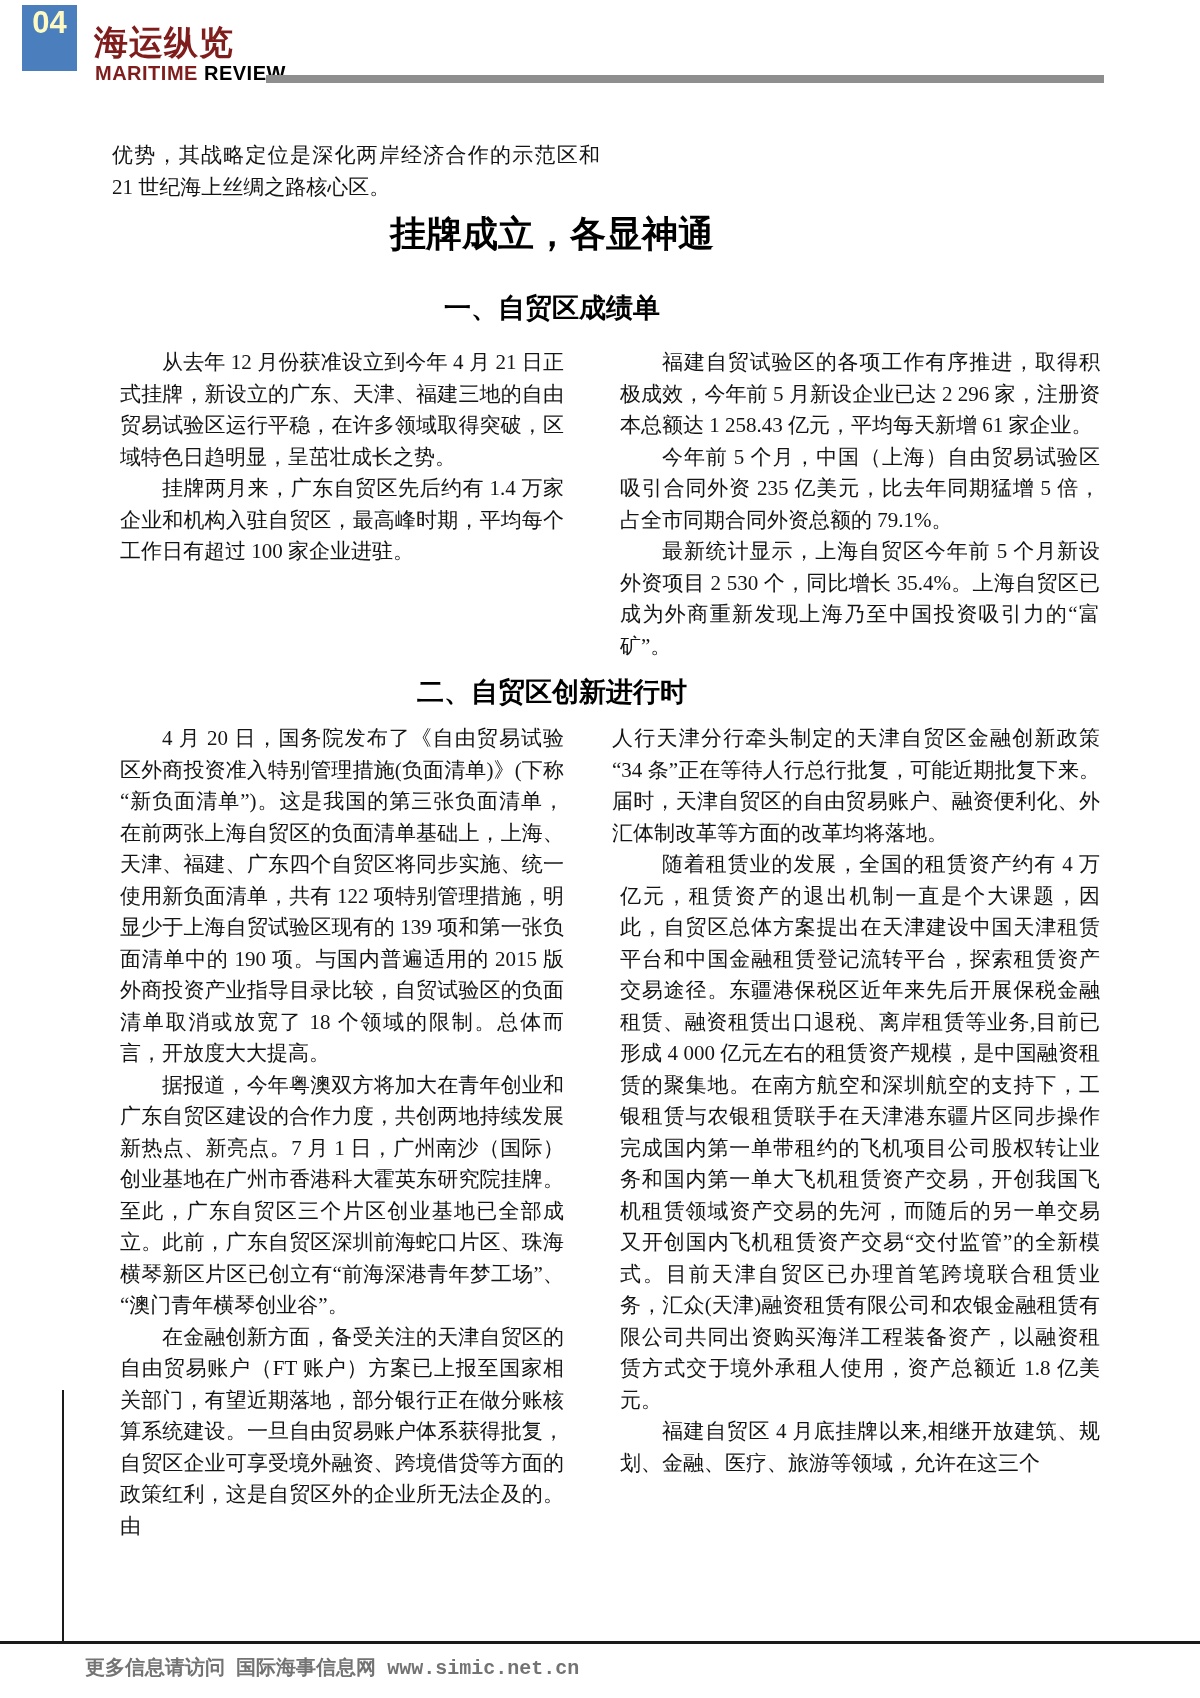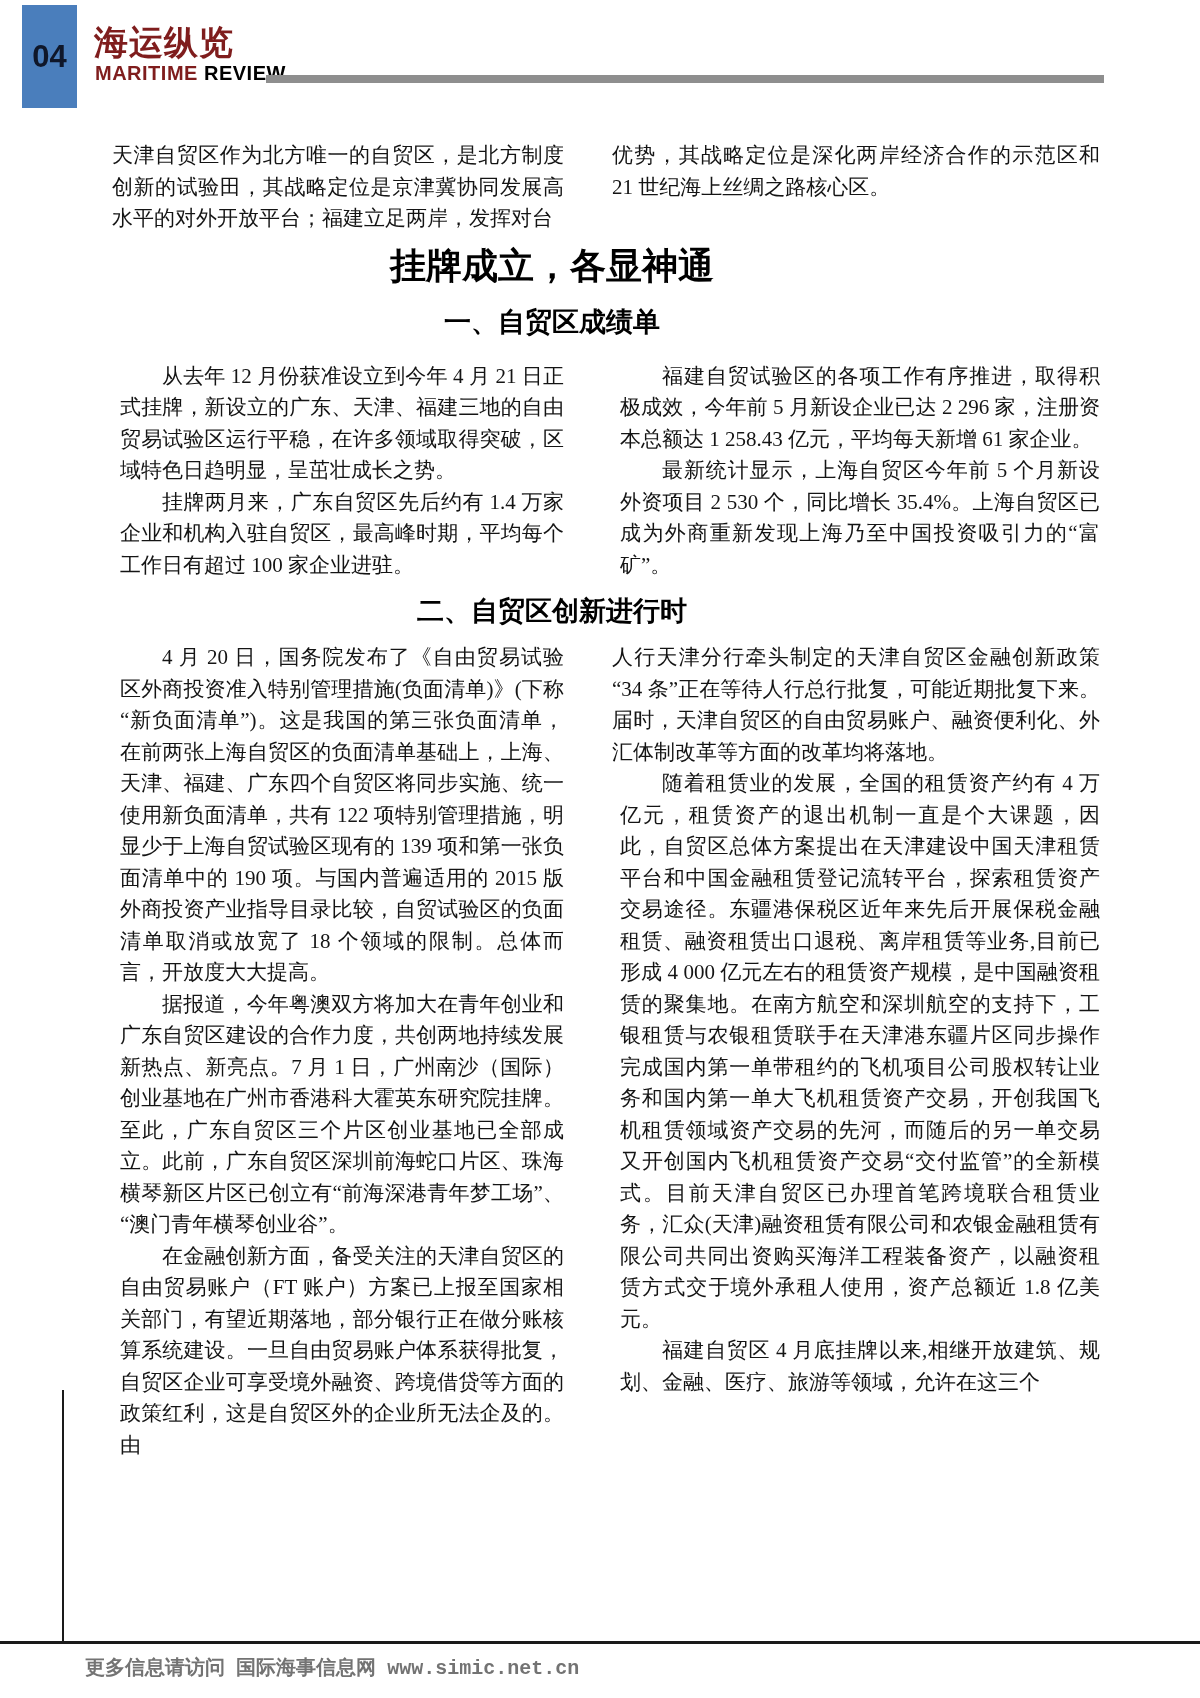--- a/index.html
+++ b/index.html
@@ -3,22 +3,22 @@
 <meta charset="utf-8">
 <style>
   html,body{margin:0;padding:0;}
   body{
     width:1200px;height:1698px;position:relative;background:#ffffff;
     font-family:"Liberation Serif","DejaVu Serif",serif;color:#141414;
     overflow:hidden;
   }
   
   .pagenum-box{
-    position:absolute;left:22px;top:5px;width:55px;height:103px;
-    background:#4a7ebc;color:#0f172a;display:flex;align-items:center;justify-content:center;
+    position:absolute;left:22px;top:5px;width:55px;height:66px;
+    background:#4a7ebc;color:#fef9c3;display:flex;justify-content:center;
     font-family:"Liberation Sans","DejaVu Sans",sans-serif;font-weight:bold;font-size:31px;
   }
   .title-zh{
     position:absolute;left:94px;top:22px;margin:0;
     font-family:"Liberation Sans","DejaVu Sans",sans-serif;
     font-size:34px;font-weight:bold;letter-spacing:1px;line-height:40px;color:#7f1d1d;
   }
   .subtitle{
     position:absolute;left:95px;top:62px;
     font-family:"Liberation Sans","DejaVu Sans",sans-serif;
@@ -34,21 +34,21 @@
   .col-l{width:452px;}
   .col-r{width:488px;}
   p.para{margin:0;font-size:21px;line-height:31.5px;text-align:justify;}
   p.ind{text-indent:2em;margin-left:8px;}
   .title-green{
     width:880px;margin:8px 0 0;text-align:center;
     font-family:"Liberation Sans","DejaVu Sans",sans-serif;
     font-weight:bold;font-size:36px;line-height:46px;color:#000000;
   }
   .sec-heading{
-    width:880px;margin:18px 0 24px;text-align:center;
+    width:880px;margin:36px 0 24px;text-align:center;
     font-family:"Liberation Sans","DejaVu Sans",sans-serif;
     font-weight:bold;font-size:27px;line-height:30px;color:#000;
   }
   .sec-heading.second{margin:15px 0 16px;}
   
   .bottom-vrule{position:absolute;left:62px;top:1390px;width:2px;height:253px;background:#1a1a1a;}
   .footer-rule{position:absolute;left:0;top:1641px;width:1200px;height:3px;background:#1a1a1a;}
   footer{
     position:absolute;left:85px;top:1654px;white-space:pre;
     font-family:"Liberation Sans","DejaVu Sans",sans-serif;
@@ -64,39 +64,37 @@
     <span>04</span>
   </div>
   <h1 class="title-zh">海运纵览</h1>
   <div class="subtitle"><span class="blue">MARITIME</span> <span>REVIEW</span></div>
   <div class="gray-bar"></div>
 </header>
 
 <main>
 
   <div class="cols">
-    <div class="col-l">
-      <p class="para">天津自贸区作为北方唯一的自贸区，是北方制度创新的试验田，其战略定位是京津冀协同发展高水平的对外开放平台；福建立足两岸，发挥对台</p>
-    </div>
     <div class="col-r">
       <p class="para">优势，其战略定位是深化两岸经济合作的示范区和 21 世纪海上丝绸之路核心区。</p>
     </div>
   </div>
 
   <h2 class="title-green">挂牌成立，各显神通</h2>
 
   <h3 class="sec-heading">一、自贸区成绩单</h3>
 
   <div class="cols">
     <div class="col-l">
       <p class="para ind">从去年 12 月份获准设立到今年 4 月 21 日正式挂牌，新设立的广东、天津、福建三地的自由贸易试验区运行平稳，在许多领域取得突破，区域特色日趋明显，呈茁壮成长之势。</p>
       <p class="para ind">挂牌两月来，广东自贸区先后约有 1.4 万家企业和机构入驻自贸区，最高峰时期，平均每个工作日有超过 100 家企业进驻。</p>
     </div>
     <div class="col-r">
       <p class="para ind">福建自贸试验区的各项工作有序推进，取得积极成效，今年前 5 月新设企业已达 2 296 家，注册资本总额达 1 258.43 亿元，平均每天新增 61 家企业。</p>
+      <p class="para ind">今年前 5 个月，中国（上海）自由贸易试验区吸引合同外资 235 亿美元，比去年同期猛增 5 倍，占全市同期合同外资总额的 79.1%。</p>
       <p class="para ind">最新统计显示，上海自贸区今年前 5 个月新设外资项目 2 530 个，同比增长 35.4%。上海自贸区已成为外商重新发现上海乃至中国投资吸引力的“富矿”。</p>
     </div>
   </div>
 
   <h3 class="sec-heading second">二、自贸区创新进行时</h3>
 
   <div class="cols">
     <div class="col-l">
       <p class="para ind">4 月 20 日，国务院发布了《自由贸易试验区外商投资准入特别管理措施(负面清单)》(下称“新负面清单”)。这是我国的第三张负面清单，在前两张上海自贸区的负面清单基础上，上海、天津、福建、广东四个自贸区将同步实施、统一使用新负面清单，共有 122 项特别管理措施，明显少于上海自贸试验区现有的 139 项和第一张负面清单中的 190 项。与国内普遍适用的 2015 版外商投资产业指导目录比较，自贸试验区的负面清单取消或放宽了 18 个领域的限制。总体而言，开放度大大提高。</p>
       <p class="para ind">据报道，今年粤澳双方将加大在青年创业和广东自贸区建设的合作力度，共创两地持续发展新热点、新亮点。7 月 1 日，广州南沙（国际）创业基地在广州市香港科大霍英东研究院挂牌。至此，广东自贸区三个片区创业基地已全部成立。此前，广东自贸区深圳前海蛇口片区、珠海横琴新区片区已创立有“前海深港青年梦工场”、“澳门青年横琴创业谷”。</p>

